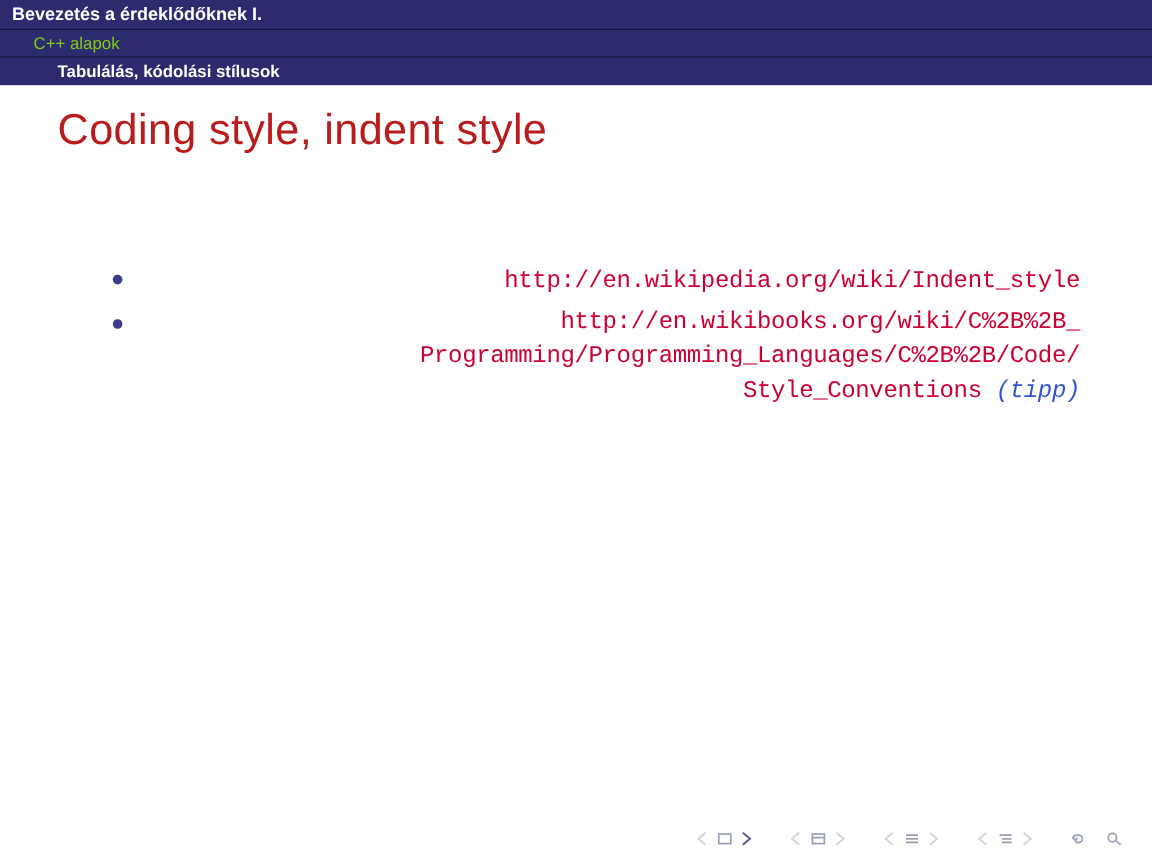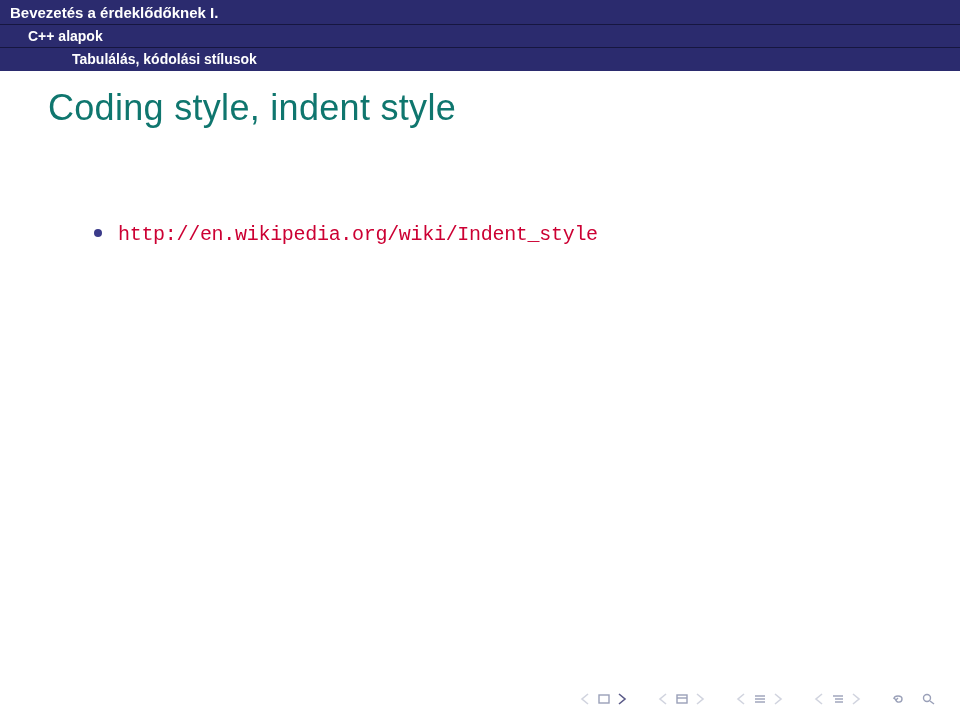--- a/index.html
+++ b/index.html
@@ -17,47 +17,46 @@
     position: relative;
   }
   .header-row1 {
     font-size: 15px;
     font-weight: 700;
     padding: 4px 10px 3px 10px;
     border-bottom: 1px solid #161640;
   }
   .header-row2 {
     font-size: 14px;
-    font-weight: 700;
-    color: #ffffff;
+    font-weight: 400;
+    color: #84cc16;
     padding: 3px 10px 3px 28px;
     border-bottom: 1px solid #161640;
   }
   .header-row3 {
     font-size: 14px;
     font-weight: 700;
     padding: 3px 10px 4px 48px;
-    margin-left: 24px;
   }
   .title {
     font-size: 36px;
     font-weight: 300;
-    color: #0f766e;
+    color: #b91c1c;
     padding: 16px 10px 40px 48px;
     letter-spacing: 0.3px;
   }
   .content {
     padding: 40px 60px 0 80px;
     font-size: 21px;
     color: #000;
     line-height: 1.5;
   }
   .content p { margin-bottom: 6px; }
   .code { font-family: "Courier New", monospace; letter-spacing: -0.5px; }
-  .links { margin-top: 8px; padding-left: 38px; }
+  .links { margin-top: 8px; padding-left: 38px; text-align: right; }
   .links li {
     list-style: none;
     position: relative;
     margin-bottom: 4px;
   }
   .links li::before {
     content: "";
     position: absolute;
     left: -24px;
     top: 12px;
@@ -101,20 +100,29 @@
   <div class="header-row3">Tabulálás, kódolási stílusok</div>
 </div>
 
 <div class="title">Coding style, indent style</div>
 
 <div class="content">
 
   <ul class="links">
     <li>
       <span class="link">http://en.wikipedia.org/wiki/Indent_style</span>
+    </li>
+    <li class="multiline">
+      <span class="link">
+        <span>http://en.wikibooks.org/wiki/C%2B%2B_</span>
+        <span>Programming/Programming_Languages/C%2B%2B/Code/</span>
+        <span style="display:inline-block">
+          <span>Style_Conventions</span><span class="tipp"> (tipp)</span>
+        </span>
+      </span>
     </li>
   </ul>
 </div>
 
 <div class="nav">
   <span class="nav-group">
     <svg>
         <polyline class="chev faded" points="10,2 4,7 10,12"></polyline>
       </svg>
     <svg>

